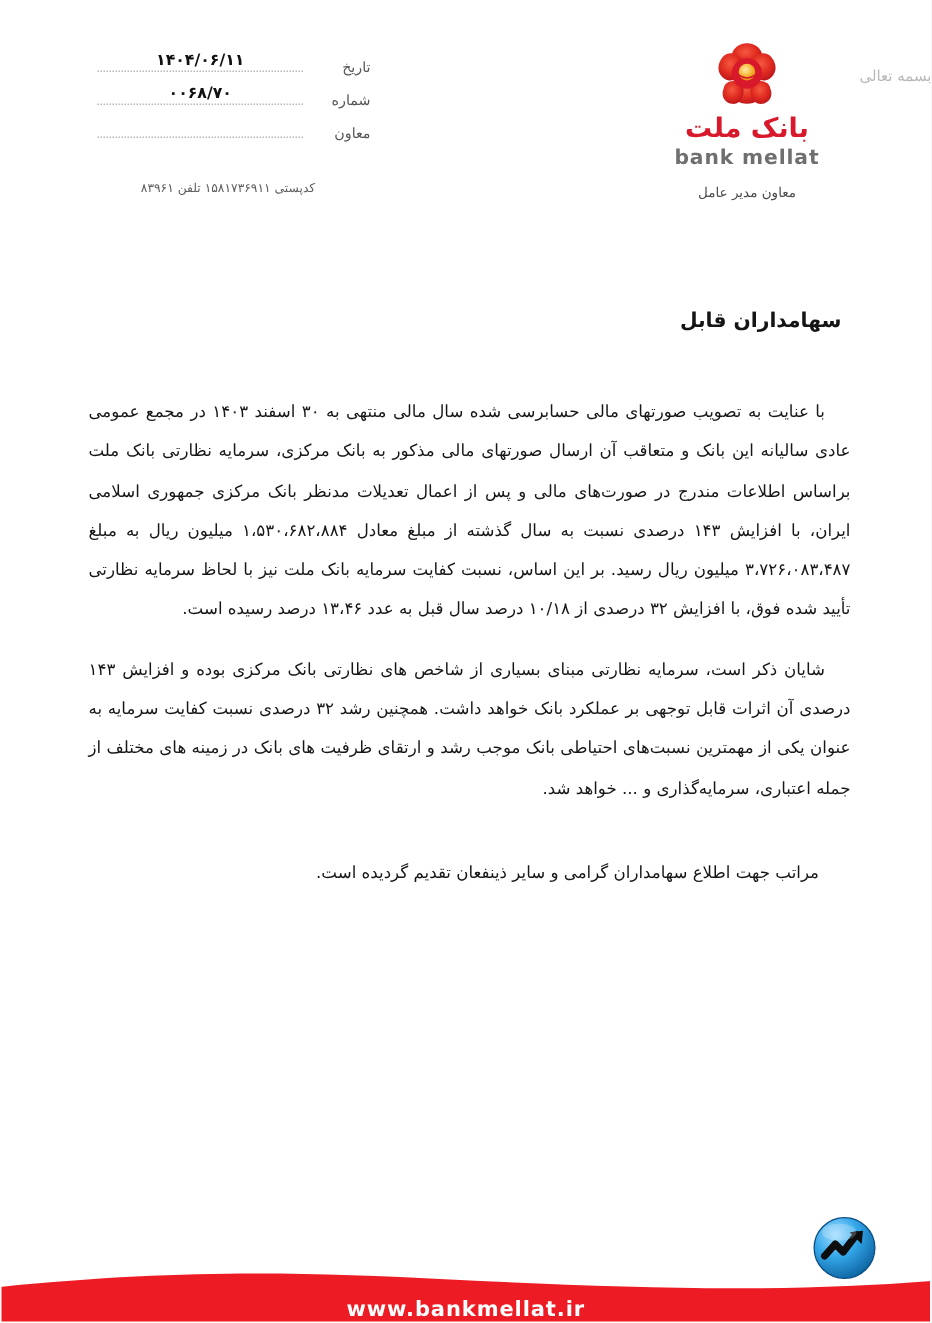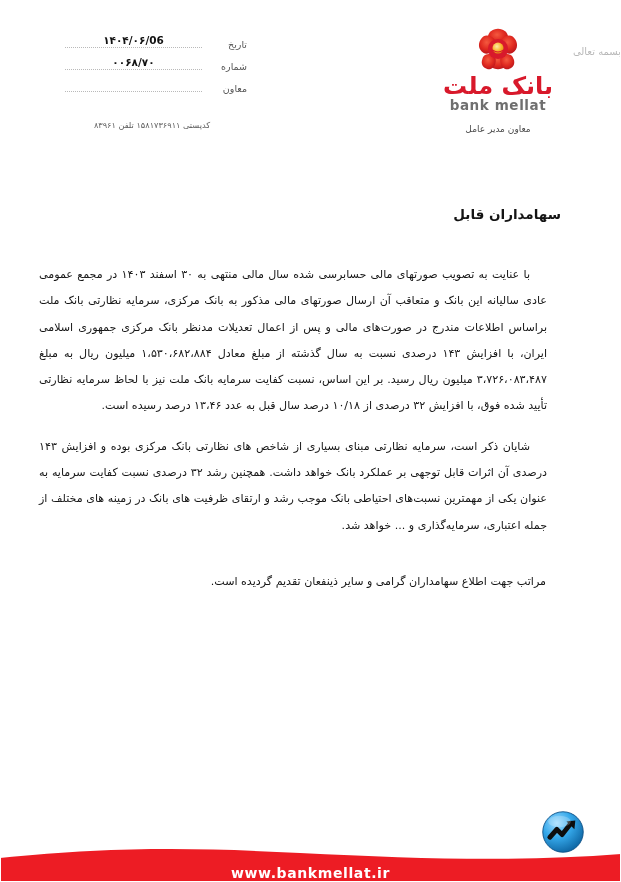--- a/index.html
+++ b/index.html
@@ -99,21 +99,21 @@
     width: 150px;
     text-align: center;
   }
   .logo-mark {
     width: 46px;
     height: 46px;
     margin: 0 auto 2px auto;
     position: relative;
   }
   .logo-fa {
-    font-size: 24px;
+    font-size: 18px;
     font-weight: 700;
     color: #d8192b;
     letter-spacing: 1px;
     line-height: 24px;
     direction: rtl;
   }
   .logo-en {
     font-size: 13.5px;
     font-weight: 700;
     color: #6f6f6f;
@@ -137,21 +137,21 @@
     font-size: 13.5px;
     font-weight: 700;
     color: #141414;
     direction: rtl;
     letter-spacing: 0.2px;
   }
 
   .body-text {
     position: absolute;
     top: 262px;
-    right: 74px;
+    right: 54px;
     width: 508px;
     direction: rtl;
     text-align: justify;
     text-justify: inter-word;
     font-size: 11.1px;
     line-height: 26.3px;
     color: #161616;
   }
   .body-text p {
     margin: 0 0 14px 0;
@@ -239,21 +239,21 @@
 <body>
 
 <div class="page">
 
   <div class="header">
 
     <div class="meta-block">
       <div class="meta-row">
         <span class="meta-label">تاریخ</span>
         <span class="meta-dots">
-          <span class="meta-value">۱۴۰۴/۰۶/06</span>
+          <span class="meta-value">۱۴۰۴/۰۶/۱۱</span>
         </span>
       </div>
       <div class="meta-row">
         <span class="meta-label">شماره</span>
         <span class="meta-dots">
           <span class="meta-value">۰۰۶۸/۷۰</span>
         </span>
       </div>
       <div class="meta-row">
         <span class="meta-label">معاون</span>

